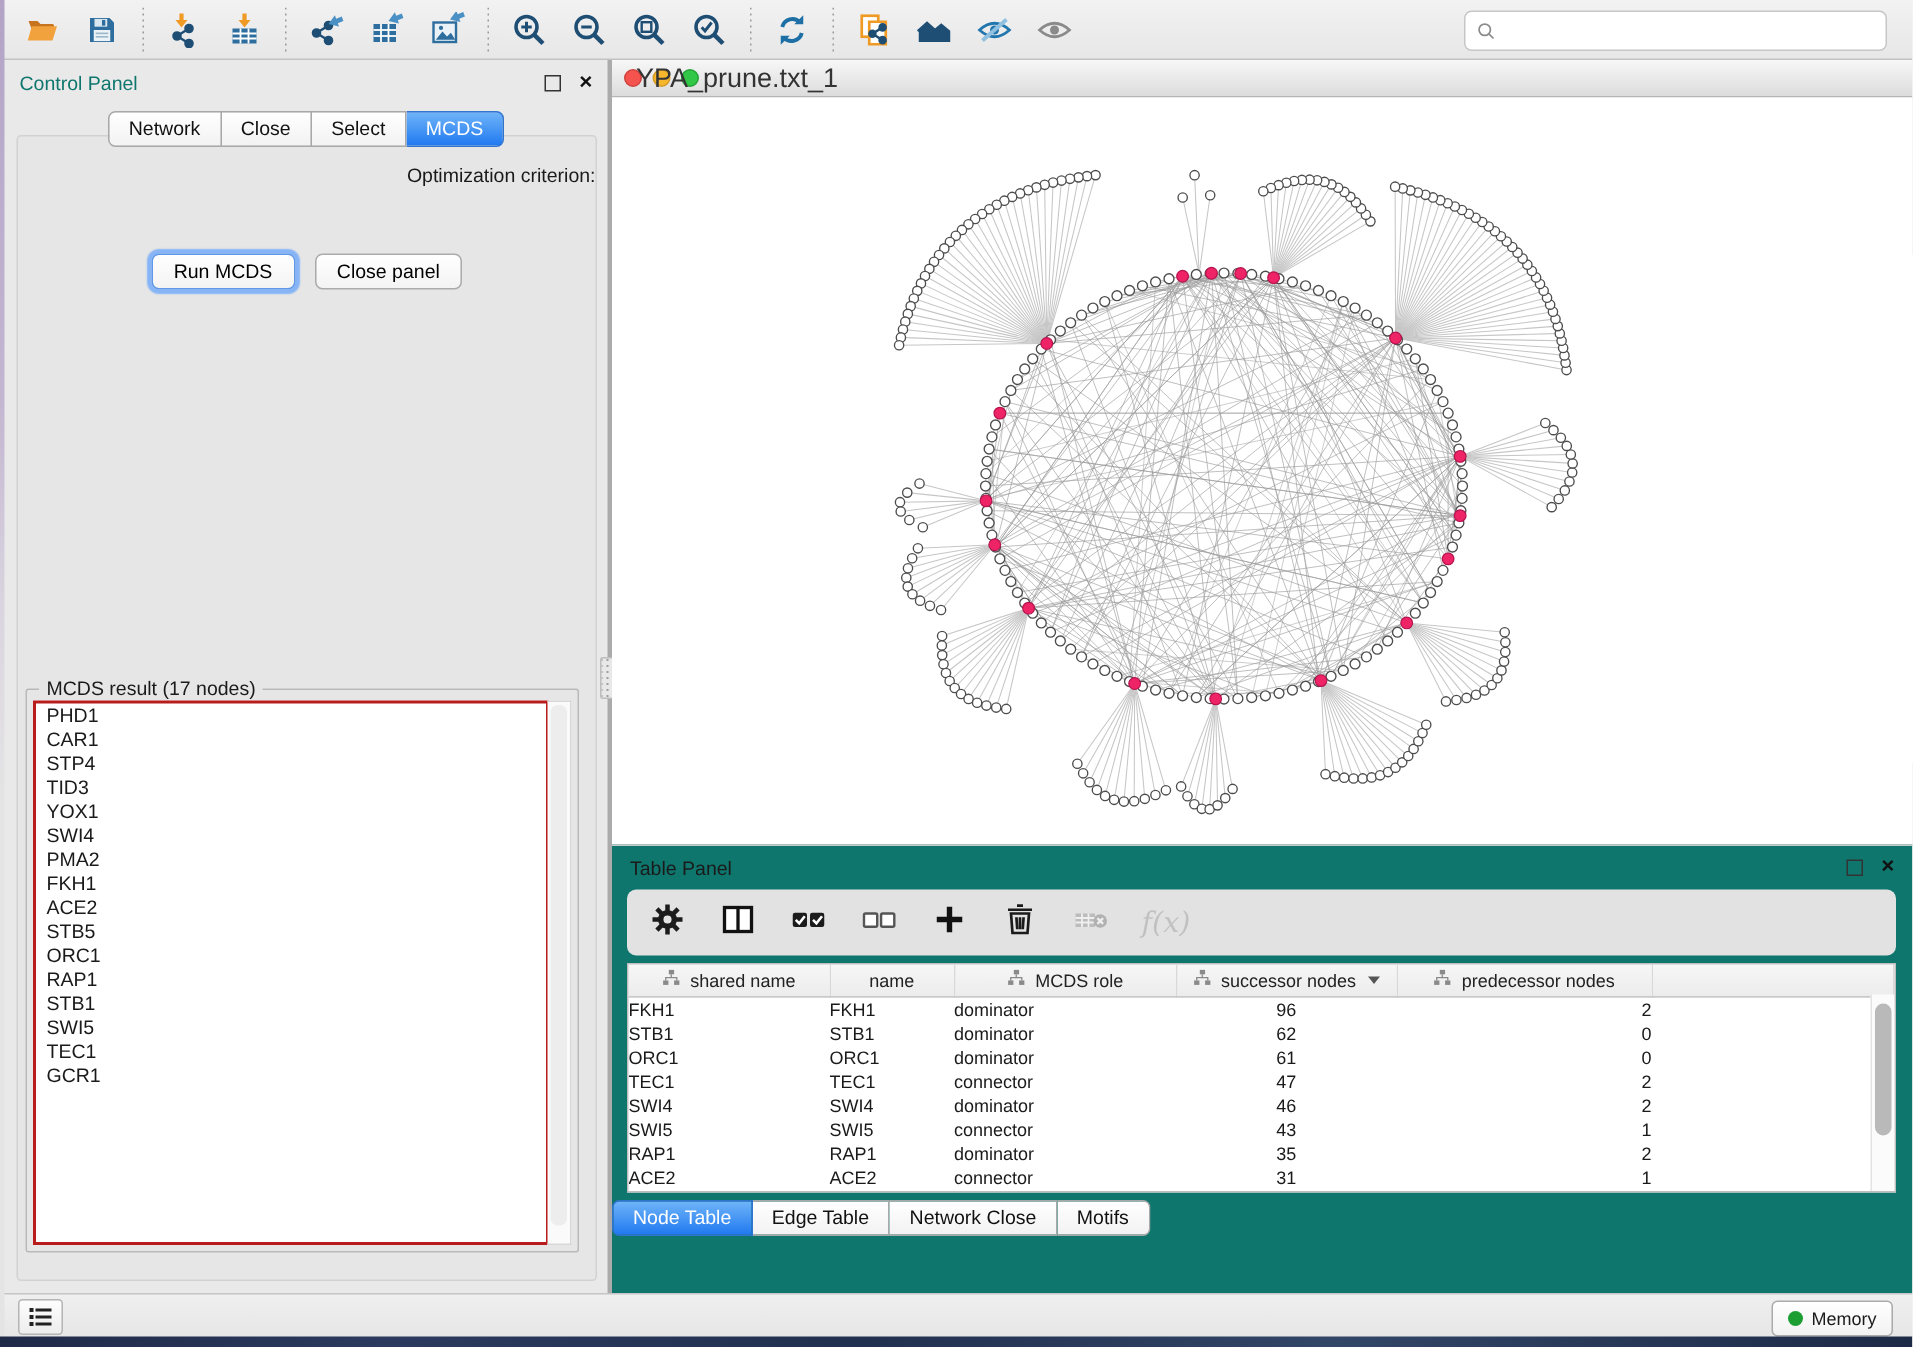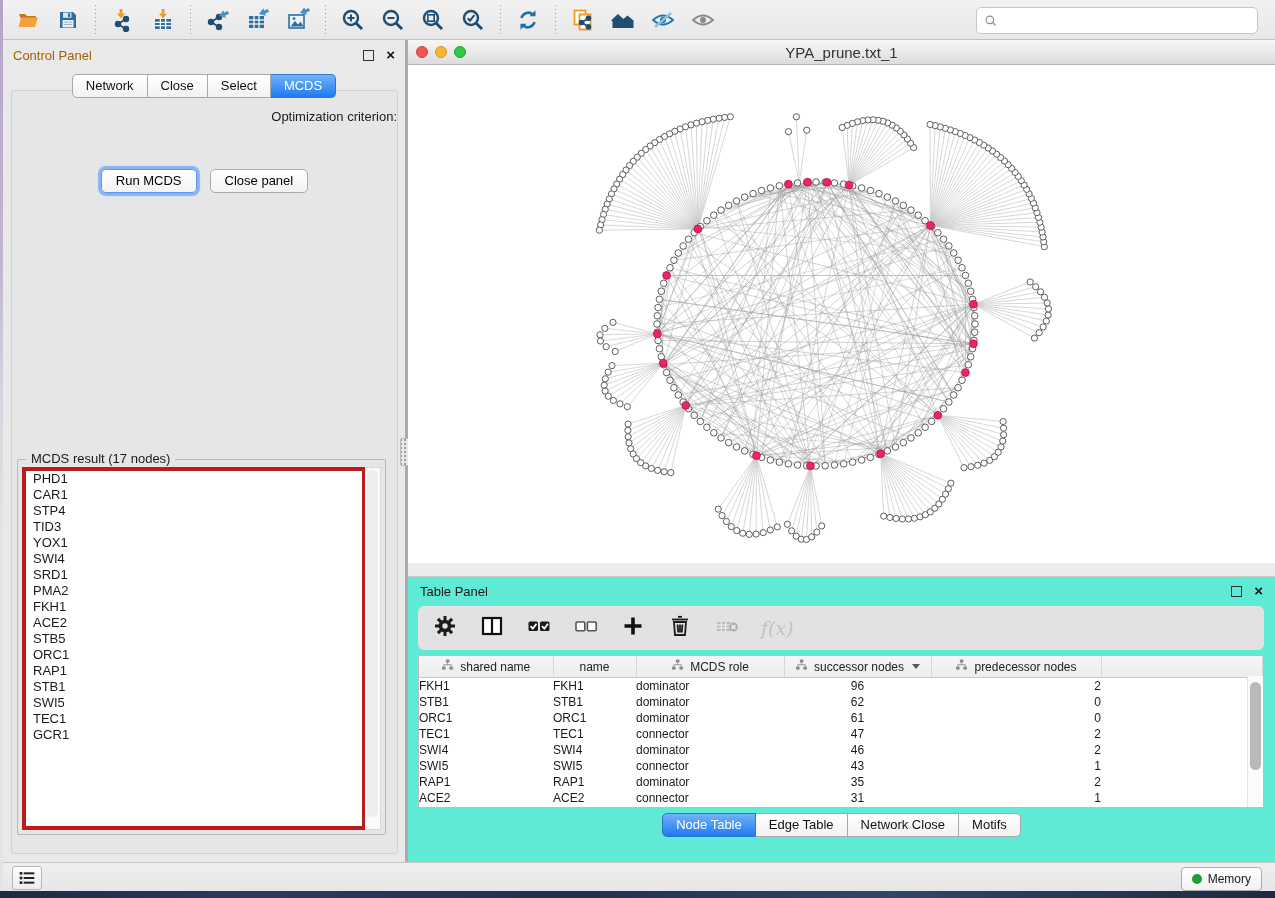--- a/index.html
+++ b/index.html
@@ -18,21 +18,21 @@
   .tb-sep{width:1px;height:30px;margin:0 7px;background-image:linear-gradient(#9a9a9a 30%,transparent 0);
        background-size:1px 4px;}
   .search-wrap{position:absolute;right:17px;top:7px;width:280px;height:25px;background:#fff;
        border:1px solid #c6c6c6;border-radius:5px;display:flex;align-items:center;}
   .search-ico{margin:0 4px 0 7px;display:flex;}
   .search-input{flex:1;border:none;outline:none;background:transparent;font-size:13px;height:20px;
        font-family:"Liberation Sans",sans-serif;}
   
   .left-panel{position:absolute;left:3px;top:40px;width:402px;height:822px;background:#e9e9e9;box-sizing:border-box;}
   .panel-head{height:26px;display:flex;align-items:center;padding:2px 10px 0 10px;}
-  .panel-title{font-size:13px;color:#a16207;flex:1;}
+  .panel-title{font-size:13px;color:#0f766e;flex:1;}
   .mini-float{width:9px;height:9px;border:1.6px solid #333;display:inline-block;margin-right:12px;}
   .mini-close{font-size:15px;font-weight:bold;color:#111;line-height:10px;}
   .tab-row{display:flex;justify-content:center;margin-top:6px;position:relative;z-index:2;}
   .seg{font-size:13px;padding:3px 13px 4px;background:linear-gradient(#ffffff,#f2f2f2);
        border:1px solid #a8a8a8;border-left:none;color:#111;}
   .seg:first-child{border-left:1px solid #a8a8a8;border-radius:5px 0 0 5px;}
   .seg:last-child{border-radius:0 5px 5px 0;}
   .seg.active{background:linear-gradient(#6fb4f9,#2079f0);color:#fff;border-color:#2f74d0;}
   .cp-body{position:absolute;left:8px;right:7px;top:50px;bottom:8px;background:#e6e6e6;
        border:1px solid #d2d2d2;border-radius:3px;}
@@ -43,63 +43,63 @@
   .stepper{width:19px;height:23px;margin-right:-1px;border-radius:0 5px 5px 0;
        background:linear-gradient(#79b6f8,#2d7df2);display:flex;flex-direction:column;align-items:center;justify-content:center;gap:3px;}
   .tri-up{width:0;height:0;border-left:4px solid transparent;border-right:4px solid transparent;border-bottom:5px solid #fff;}
   .tri-dn{width:0;height:0;border-left:4px solid transparent;border-right:4px solid transparent;border-top:5px solid #fff;}
   .btn-row{position:absolute;top:78px;left:0;right:0;display:flex;justify-content:center;gap:13px;}
   .pbtn{font-size:13px;font-family:"Liberation Sans",sans-serif;padding:3px 14px 4px;background:linear-gradient(#ffffff,#f3f3f3);
        border:1px solid #ababab;border-radius:5px;}
   .pbtn.focus{box-shadow:0 0 1px 3px rgba(110,168,250,.8);border-color:#5f98e8;}
   .groupbox{position:absolute;left:5px;right:11px;top:368px;bottom:18px;border:1px solid #b9b9b9;border-radius:2px;}
   .groupbox-label{position:absolute;top:-9px;left:8px;background:#e6e6e6;padding:0 5px;font-size:13px;}
-  .mcds-list{position:absolute;left:4px;right:19px;top:7px;bottom:4px;background:#fff;border:4px solid #b91c1c;
+  .mcds-list{position:absolute;left:4px;right:19px;top:7px;bottom:4px;background:#fff;border:2px solid #b91c1c;
        overflow:hidden;font-size:13px;}
   .mcds-list .item{padding:0 0 0 7px;line-height:16px;}
   .mcds-scroll{position:absolute;right:4px;top:7px;bottom:4px;width:15px;background:#fafafa;border:1px solid #d8d8d8;border-left:none;}
   .mcds-scroll .thumb{position:absolute;left:2px;right:2px;top:2px;height:96%;border-radius:5px;background:#ededed;}
   
   .v-divider{position:absolute;left:405px;top:40px;width:3px;height:822px;background:#ababab;}
   .v-grip{position:absolute;left:-5px;top:398px;width:12px;height:26px;background:#e8e8e8;border:1px solid #bdbdbd;
        border-radius:2px;background-image:radial-gradient(#9e9e9e 1px,transparent 1px);background-size:4px 4px;background-position:2px 3px;}
   
   .net-window{position:absolute;left:408px;top:40px;width:867px;height:523px;background:#fff;}
   .net-titlebar{height:24px;background:linear-gradient(#f7f7f7,#dcdcdc);border-bottom:1px solid #b5b5b5;
        position:relative;display:flex;align-items:center;}
   .lights{display:flex;gap:7px;margin-left:8px;}
   .light{width:12px;height:12px;border-radius:50%;}
   .light.red{background:#f5534d;border:1px solid #cf423d;box-sizing:border-box;}
   .light.yellow{background:#f6b62e;border:1px solid #d49a22;box-sizing:border-box;}
   .light.green{background:#33c748;border:1px solid #26a338;box-sizing:border-box;}
-  .net-title{position:absolute;left:0;right:0;text-align:center;font-size:15px;color:#333;}
+  .net-title{position:absolute;left:16px;right:0;font-size:18px;color:#333;}
   .net-canvas{position:relative;width:867px;height:498px;background:#fff;}
   
-  .table-panel{position:absolute;left:408px;top:563px;width:867px;height:299px;background:#5eead4;box-sizing:border-box;
-       border-top:1px solid #c9c9c9;margin-top:13px;}
+  .table-panel{position:absolute;left:408px;top:563px;width:867px;height:299px;background:#0f766e;box-sizing:border-box;
+       border-top:1px solid #c9c9c9;}
   .tp-head{height:24px;display:flex;align-items:center;padding:2px 12px 0 12px;}
   .tp-title{font-size:13px;flex:1;}
   .tp-toolbar{margin:3px 11px 0 10px;height:44px;background:#e2e2e2;border-radius:6px;display:flex;align-items:center;
        padding-left:14px;gap:21px;}
   .tpi{display:flex;align-items:center;justify-content:center;width:26px;height:26px;}
   .tpi.disabled{opacity:.45;align-items:center;}
   .fx-label{font-family:"DejaVu Serif",serif;font-style:italic;font-size:19px;color:#9a9a9a;}
   .tbl-wrap{position:absolute;left:10px;right:11px;top:78px;bottom:67px;background:#fff;border:1px solid #bdbdbd;overflow:hidden;}
   table.nt{border-collapse:collapse;table-layout:fixed;width:100%;}
   table.nt th{height:19px;background:linear-gradient(#f6f6f6,#ececec);border-right:1px solid #d8d8d8;border-bottom:1px solid #c9c9c9;
        font-size:12px;font-weight:normal;color:#222;position:relative;white-space:nowrap;overflow:hidden;text-align:right;}
   table.nt th .hwrap{display:flex;align-items:center;justify-content:center;gap:6px;}
   table.nt td{height:16px;font-size:12px;white-space:nowrap;overflow:hidden;padding:0;}
   td.c-left{padding-left:15px;}
   td.c-right{text-align:center;padding-right:14px;}
   td.c-right2{text-align:right;padding-right:8px;}
   .sort-tri{width:0;height:0;border-left:4px solid transparent;border-right:4px solid transparent;border-top:5px solid #555;margin-left:2px;}
   .tbl-scroll{position:absolute;right:0px;top:20px;bottom:0;width:15px;background:#fbfbfb;border-left:1px solid #e4e4e4;}
   .tbl-scroll .thumb{position:absolute;left:2px;right:2px;top:6px;height:88px;background:#b9b9b9;border-radius:6px;}
-  .tp-tabs{position:absolute;left:0;right:0;bottom:38px;display:flex;justify-content:center;}
+  .tp-tabs{position:absolute;left:0;right:0;bottom:38px;display:flex;}
   
   .status-bar{position:absolute;left:0;top:862px;width:1275px;height:29px;background:linear-gradient(#efefef,#e6e6e6);
        border-top:1px solid #c5c5c5;display:flex;align-items:center;}
   .list-btn{width:28px;height:22px;margin-left:12px;background:linear-gradient(#fdfdfd,#ededed);border:1px solid #b5b5b5;
        border-radius:3px;display:flex;align-items:center;justify-content:center;}
   .mem-btn{position:absolute;right:13px;top:4px;height:22px;background:linear-gradient(#ffffff,#f2f2f2);
        border:1px solid #ababab;border-radius:4px;display:flex;align-items:center;padding:0 10px;gap:6px;font-size:12px;}
   .mem-dot{width:10px;height:10px;border-radius:50%;background:#1d9e33;}
 </style>
 </head>
@@ -329,21 +329,20 @@
       </div>
       <div class="groupbox">
         <span class="groupbox-label">MCDS result (17 nodes)</span>
         <div class="mcds-list" id="mcds-list">
             <div class="item">PHD1</div>
             <div class="item">CAR1</div>
             <div class="item">STP4</div>
             <div class="item">TID3</div>
             <div class="item">YOX1</div>
             <div class="item">SWI4</div>
-            <div class="item">SRD1</div>
             <div class="item">PMA2</div>
             <div class="item">FKH1</div>
             <div class="item">ACE2</div>
             <div class="item">STB5</div>
             <div class="item">ORC1</div>
             <div class="item">RAP1</div>
             <div class="item">STB1</div>
             <div class="item">SWI5</div>
             <div class="item">TEC1</div>
             <div class="item">GCR1</div>

